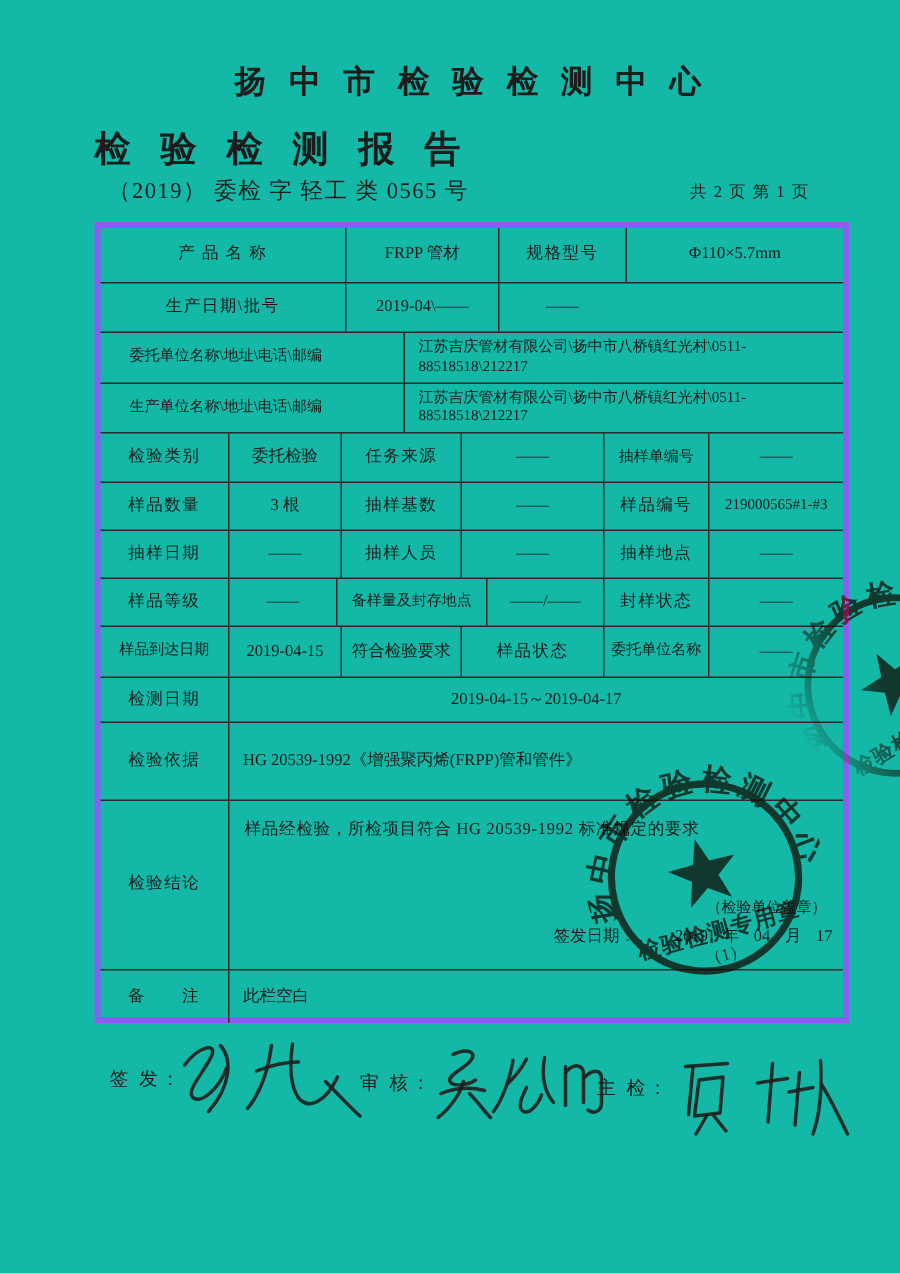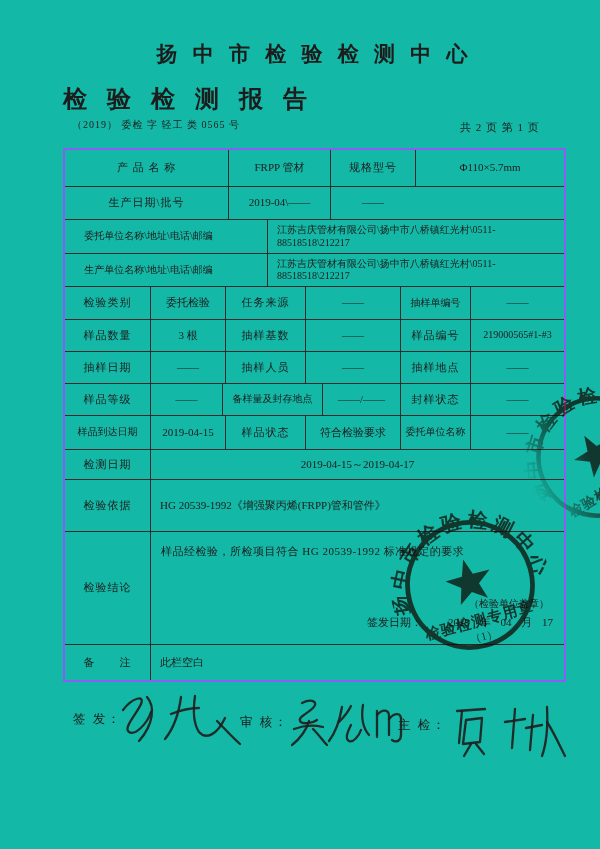--- a/index.html
+++ b/index.html
@@ -8,25 +8,25 @@
     background:#14b8a6;overflow:hidden;
     font-family:"Liberation Serif","DejaVu Serif",serif;
     color:#1c1c1c;
     padding-left:11px;
   }
   
   .hdr-org{position:absolute;left:63px;top:40px;width:503px;text-align:center;
     font-size:21px;font-weight:bold;letter-spacing:5px;}
   .hdr-title{position:absolute;left:63px;top:83px;width:503px;text-align:left;
     font-size:24px;font-weight:bold;letter-spacing:7px;}
-  .hdr-doc{position:absolute;left:72px;top:118px;font-size:10px;letter-spacing:1px;text-align:right;}
+  .hdr-doc{position:absolute;left:72px;top:118px;font-size:15px;letter-spacing:1px;text-align:right;}
   .hdr-page{position:absolute;left:460px;top:120px;font-size:11px;letter-spacing:1px;}
   
   .tbl{position:absolute;left:63px;top:148px;width:503px;height:534px;
-    border:2px solid #8b5cf6;box-sizing:border-box;background:transparent;}
+    border:4px solid #8b5cf6;box-sizing:border-box;background:transparent;}
   .row{display:grid;box-sizing:border-box;border-top:1px solid #2b2b2b;}
   .row:first-child{border-top:none;}
   .cell{border-left:1px solid #2b2b2b;box-sizing:border-box;display:flex;
     align-items:center;justify-content:center;font-size:11px;padding:1px 4px;
     overflow:hidden;text-align:center;line-height:1.25;}
   .cell:first-child{border-left:none;}
   .lbl{letter-spacing:1px;}
   .left{justify-content:flex-start;text-align:left;padding-left:9px;}
   .small{font-size:10px;letter-spacing:0;}
   .g1{grid-template-columns:163px 102px 85px 1fr;}
@@ -122,22 +122,22 @@
       <div class="cell">——</div>
       <div class="cell small">备样量及封存地点</div>
       <div class="cell">——/——</div>
       <div class="cell lbl">封样状态</div>
       <div class="cell">——</div>
     </div>
 
     <div class="row g3 h34">
       <div class="cell small">样品到达日期</div>
       <div class="cell">2019-04-15</div>
+      <div class="cell">符合检验要求</div>
       <div class="cell lbl">样品状态</div>
-      <div class="cell">符合检验要求</div>
       <div class="cell small">委托单位名称</div>
       <div class="cell">——</div>
     </div>
 
     <div class="row g4 h30">
       <div class="cell lbl">检测日期</div>
       <div class="cell">2019-04-15～2019-04-17</div>
     </div>
 
     <div class="row g4 h52">

